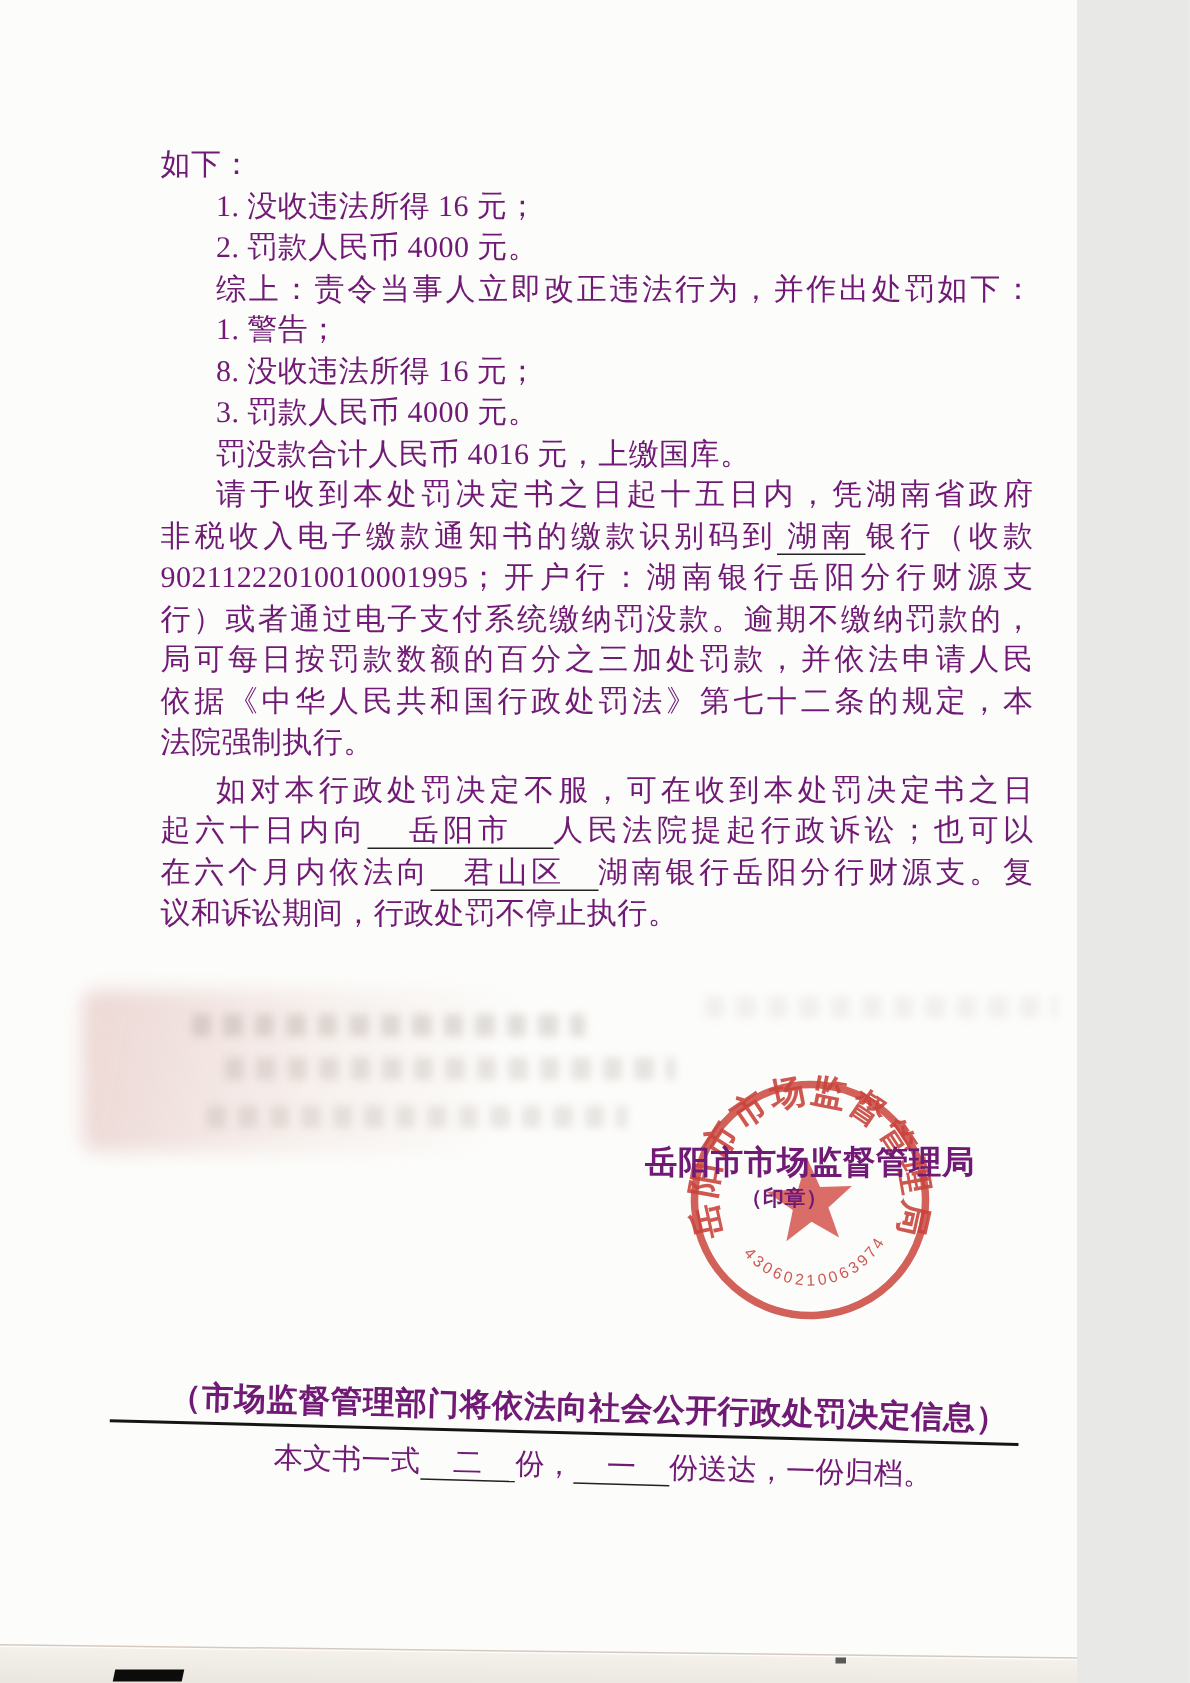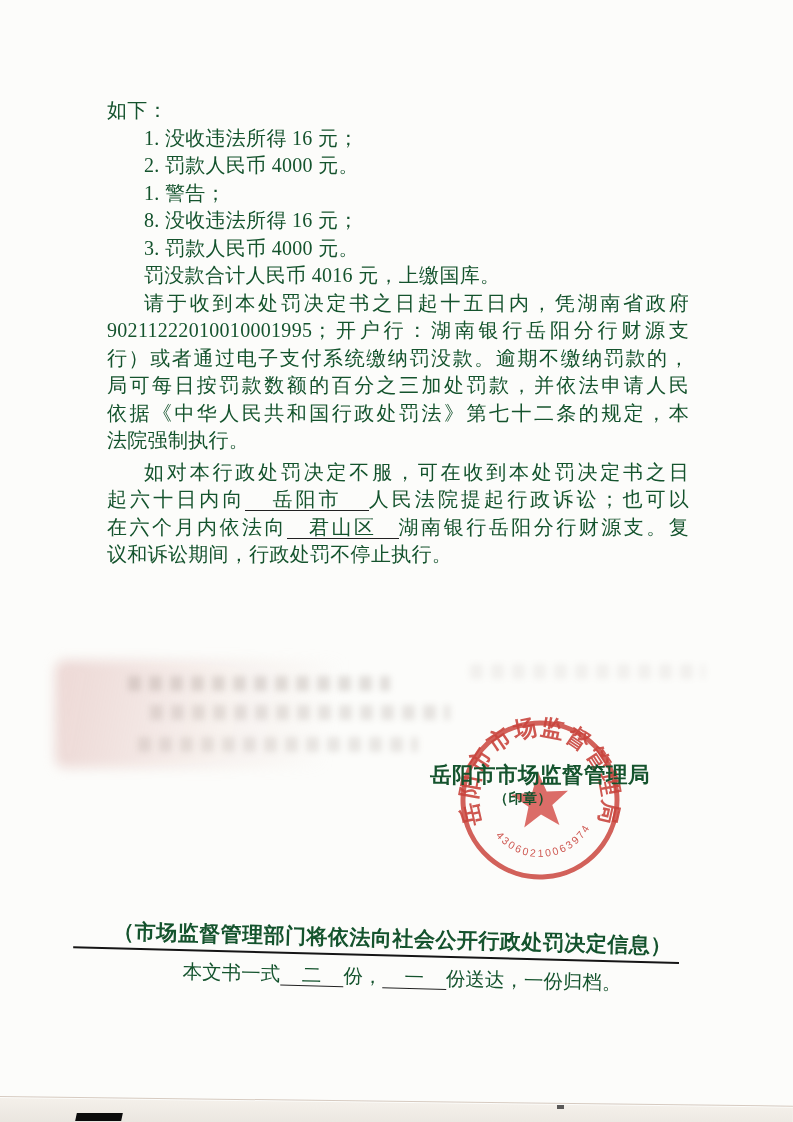--- a/index.html
+++ b/index.html
@@ -1,22 +1,22 @@
 <!DOCTYPE html>
 <html><head>
 <meta charset="utf-8">
 <style>
   html,body{margin:0;padding:0;background:#e8e8e6;}
   .page{
     position:relative;
-    width:793px;height:1122px;
+    width:718px;height:1122px;
     background:#fcfcfa;
     overflow:hidden;
     font-family:"Liberation Serif","DejaVu Serif",serif;
-    color:#14532d;
+    color:#701a75;
   }
   
   .textblock{
     position:absolute;left:107px;top:97px;width:582px;
     font-size:20px;
   }
   .ln{
     height:27.5px;line-height:27.5px;
     white-space:pre-wrap;
     letter-spacing:.3px;
@@ -83,25 +83,27 @@
   <div class="smear"></div>
   <div class="ghostrow g1"></div>
   <div class="ghostrow g2"></div>
   <div class="ghostrow g3"></div>
   <div class="ghostrow g4"></div>
 
   <div class="textblock">
     <div class="ln">如下：</div>
     <div class="ln ind">1. 没收违法所得 16 元；</div>
     <div class="ln ind">2. 罚款人民币 4000 元。</div>
+    <div class="ln ind j">综上：责令当事人立即改正违法行为，并作出处罚如下：</div>
     <div class="ln ind">1. 警告；</div>
     <div class="ln ind">8. 没收违法所得 16 元；</div>
     <div class="ln ind">3. 罚款人民币 4000 元。</div>
     <div class="ln ind">罚没款合计人民币 4016 元，上缴国库。</div>
     <div class="ln ind j">请于收到本处罚决定书之日起十五日内，凭湖南省政府</div>
+    <div class="ln j"><span>非税收入电子缴款通知书的缴款识别码到</span><span class="blank b-sm">湖南</span><span>银行（收款</span></div>
     <div class="ln j">90211222010010001995；开户行：湖南银行岳阳分行财源支</div>
     <div class="ln j">行）或者通过电子支付系统缴纳罚没款。逾期不缴纳罚款的，</div>
     <div class="ln j">局可每日按罚款数额的百分之三加处罚款，并依法申请人民</div>
     <div class="ln j">依据《中华人民共和国行政处罚法》第七十二条的规定，本</div>
     <div class="ln">法院强制执行。</div>
     <div class="ln ind j gap">如对本行政处罚决定不服，可在收到本处罚决定书之日</div>
     <div class="ln j"><span>起六十日内向</span><span class="blank b-lg">岳阳市</span><span>人民法院提起行政诉讼；也可以</span></div>
     <div class="ln j"><span>在六个月内依法向</span><span class="blank b-md">君山区</span><span>湖南银行岳阳分行财源支。复</span></div>
     <div class="ln">议和诉讼期间，行政处罚不停止执行。</div>
   </div>

